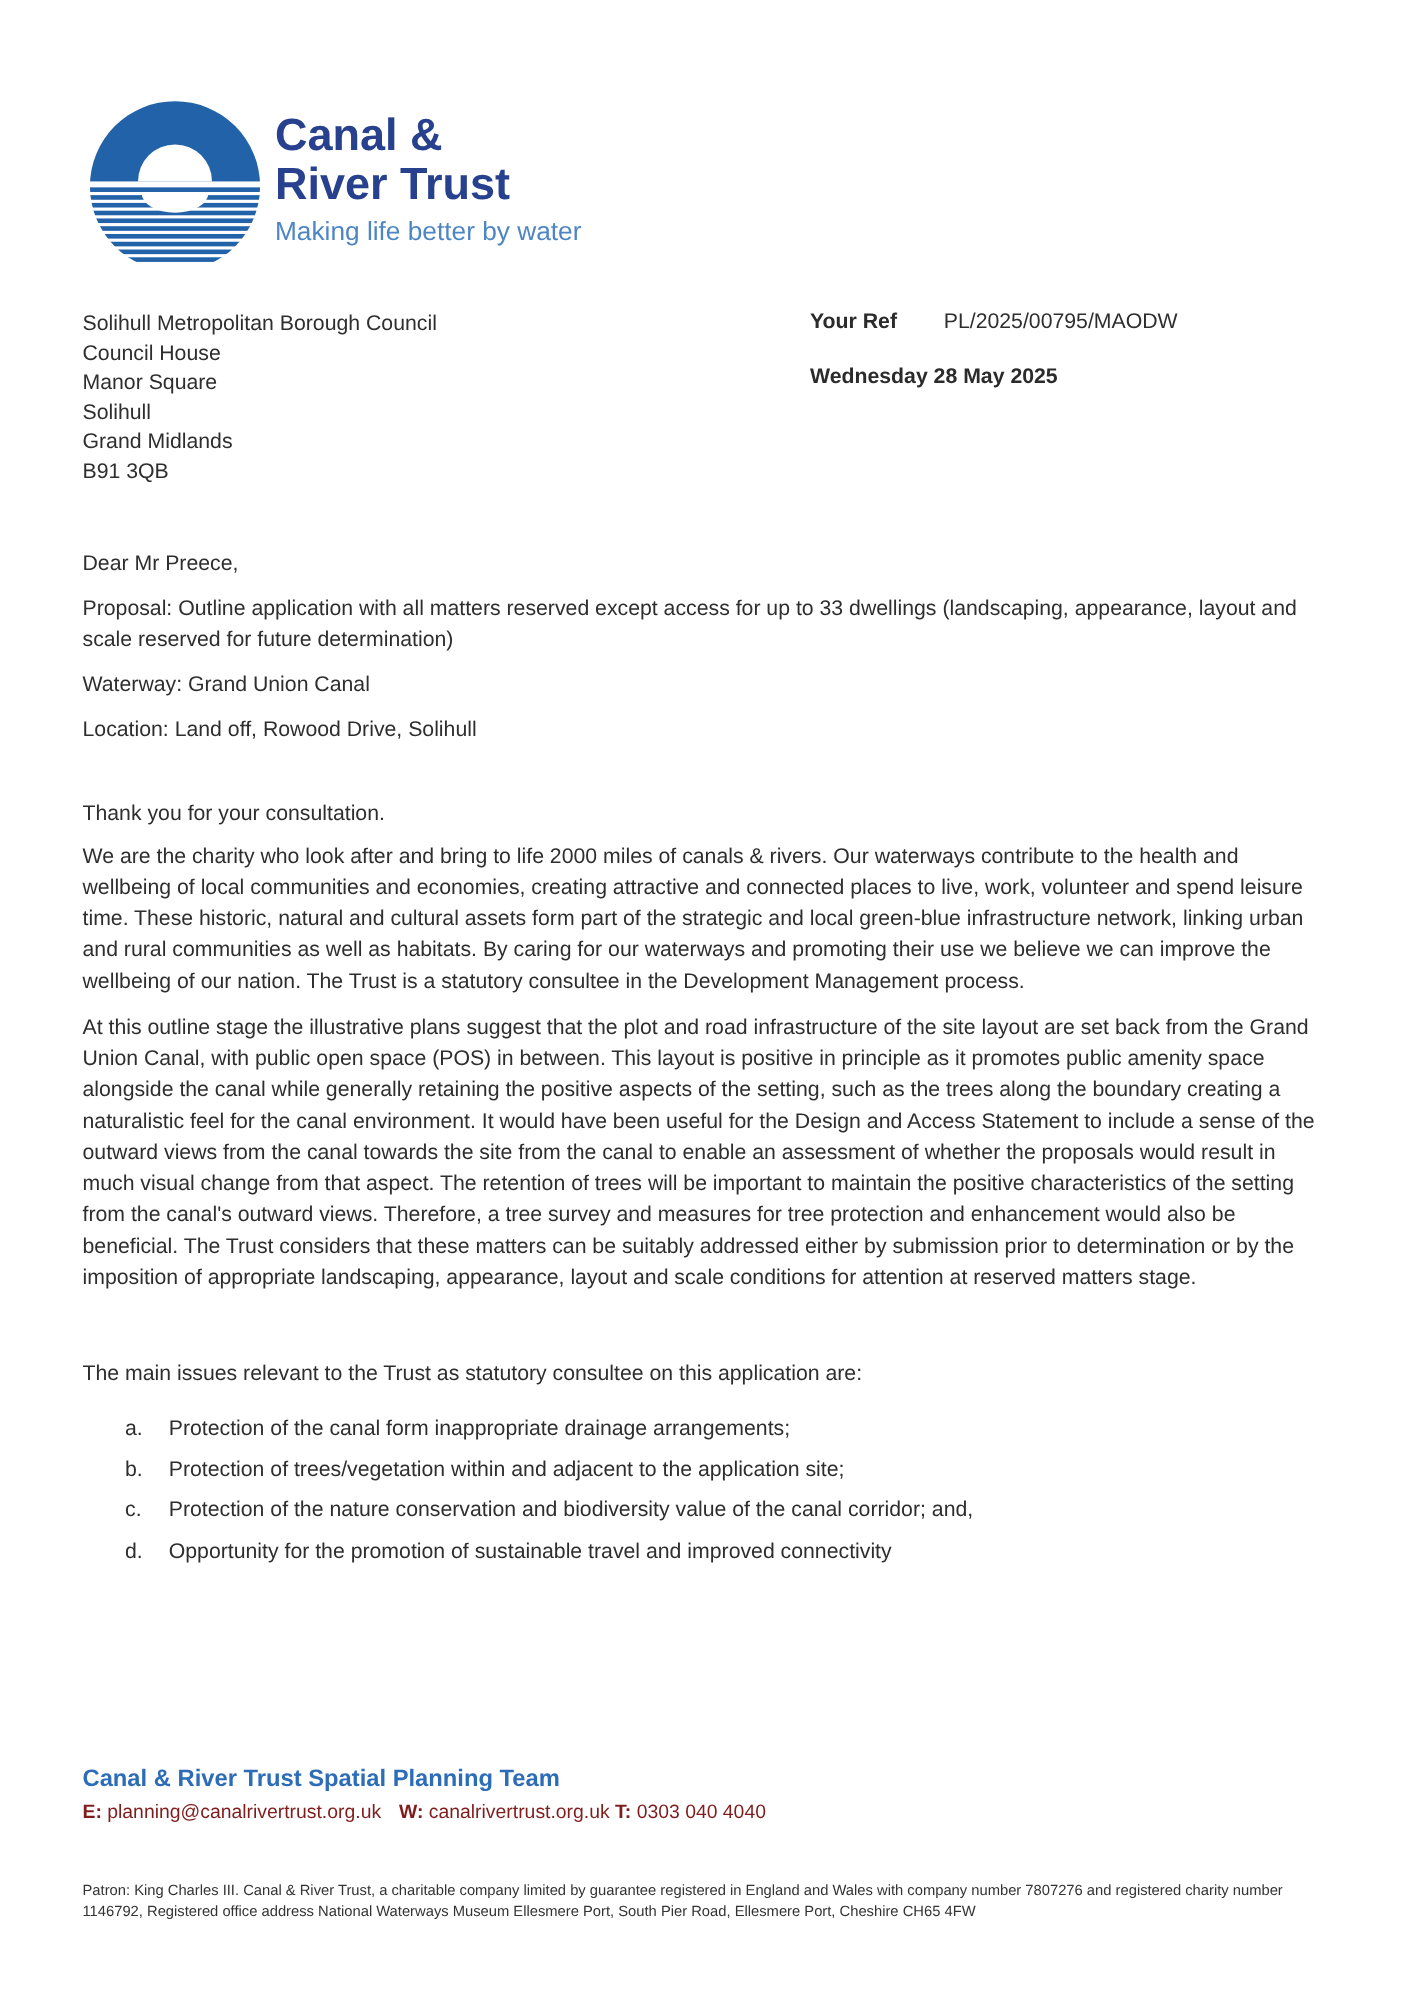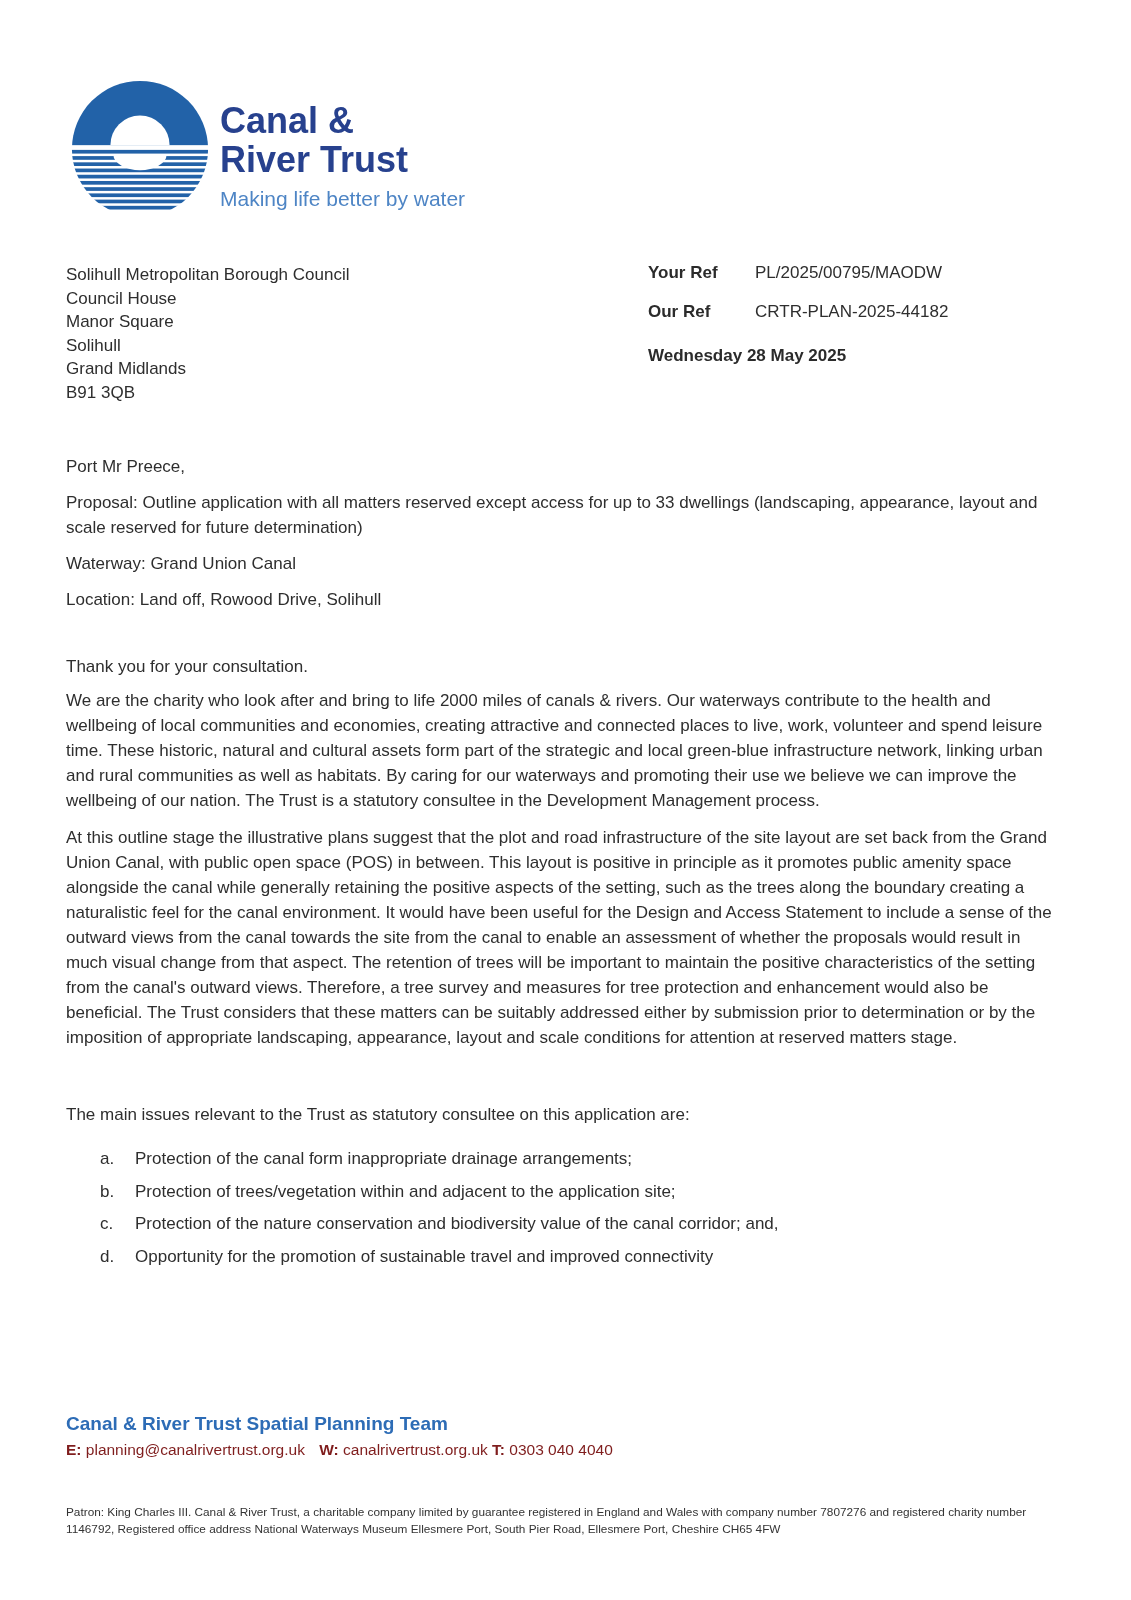--- a/index.html
+++ b/index.html
@@ -8,28 +8,28 @@
   .page {
     position:relative;
     width:1131px; height:1600px;
     background:#ffffff;
     margin:0 auto;
     overflow:hidden;
   }
 
   
   .letterhead { padding:75px 66px 0 66px; }
-  .logo { display:flex; align-items:center; }
+  .logo { display:flex; align-items:flex-start; }
   .logo-mark { width:148px; height:148px; flex:0 0 auto; }
   .logo-text { margin-left:6px; padding-top:13px; }
   .wordmark-line { font-size:36px; line-height:39px; font-weight:700; color:#27418e; letter-spacing:0px; }
   .tagline { margin-top:8px; font-size:21px; color:#4e85c5; font-weight:400; }
 
   
-  .info-row { display:flex; padding:0 66px; margin-top:40px; }
+  .info-row { display:flex; padding:0 66px; margin-top:24px; }
   .recipient { font-size:17px; line-height:23.5px; color:#2e2e2e; }
   .refs { margin-left:auto; width:417px; font-size:17px; }
   .ref-row { display:flex; margin-bottom:19px; }
   .ref-label { width:107px; font-weight:700; color:#2b2b2b; }
   .ref-value { color:#2e2e2e; }
   .ref-date { margin-top:24px; font-weight:700; color:#2b2b2b; }
 
   
   .body { padding:0 66px; font-size:17px; line-height:25px; color:#2e2e2e; }
   .salutation { margin-top:50px; }
@@ -99,30 +99,26 @@
       <div>Manor Square</div>
       <div>Solihull</div>
       <div>Grand Midlands</div>
       <div>B91 3QB</div>
     </div>
     <div class="refs">
       <div class="ref-row">
         <span class="ref-label">Your Ref</span>
         <span class="ref-value">PL/2025/00795/MAODW</span>
       </div>
-      <div class="ref-row">
-        <span class="ref-label">Our Ref</span>
-        <span class="ref-value">CRTR-PLAN-2025-44182</span>
-      </div>
       <div class="ref-date">Wednesday 28 May 2025</div>
     </div>
   </section>
 
   <section class="body">
-    <p class="salutation">Port Mr Preece,</p>
+    <p class="salutation">Dear Mr Preece,</p>
     <p class="meta-line">Proposal: Outline application with all matters reserved except access for up to 33 dwellings (landscaping, appearance, layout and scale reserved for future determination)</p>
     <p class="meta-line">Waterway: Grand Union Canal</p>
     <p class="meta-line">Location: Land off, Rowood Drive, Solihull</p>
 
     <p class="thanks">Thank you for your consultation.</p>
     <p class="para">We are the charity who look after and bring to life 2000 miles of canals &amp; rivers. Our waterways contribute to the health and wellbeing of local communities and economies, creating attractive and connected places to live, work, volunteer and spend leisure time. These historic, natural and cultural assets form part of the strategic and local green-blue infrastructure network, linking urban and rural communities as well as habitats. By caring for our waterways and promoting their use we believe we can improve the wellbeing of our nation. The Trust is a statutory consultee in the Development Management process.</p>
     <p class="para2">At this outline stage the illustrative plans suggest that the plot and road infrastructure of the site layout are set back from the Grand Union Canal, with public open space (POS) in between. This layout is positive in principle as it promotes public amenity space alongside the canal while generally retaining the positive aspects of the setting, such as the trees along the boundary creating a naturalistic feel for the canal environment. It would have been useful for the Design and Access Statement to include a sense of the outward views from the canal towards the site from the canal to enable an assessment of whether the proposals would result in much visual change from that aspect. The retention of trees will be important to maintain the positive characteristics of the setting from the canal's outward views. Therefore, a tree survey and measures for tree protection and enhancement would also be beneficial. The Trust considers that these matters can be suitably addressed either by submission prior to determination or by the imposition of appropriate landscaping, appearance, layout and scale conditions for attention at reserved matters stage.</p>
 
     <p class="issues-intro">The main issues relevant to the Trust as statutory consultee on this application are:</p>
     <div class="issues">

